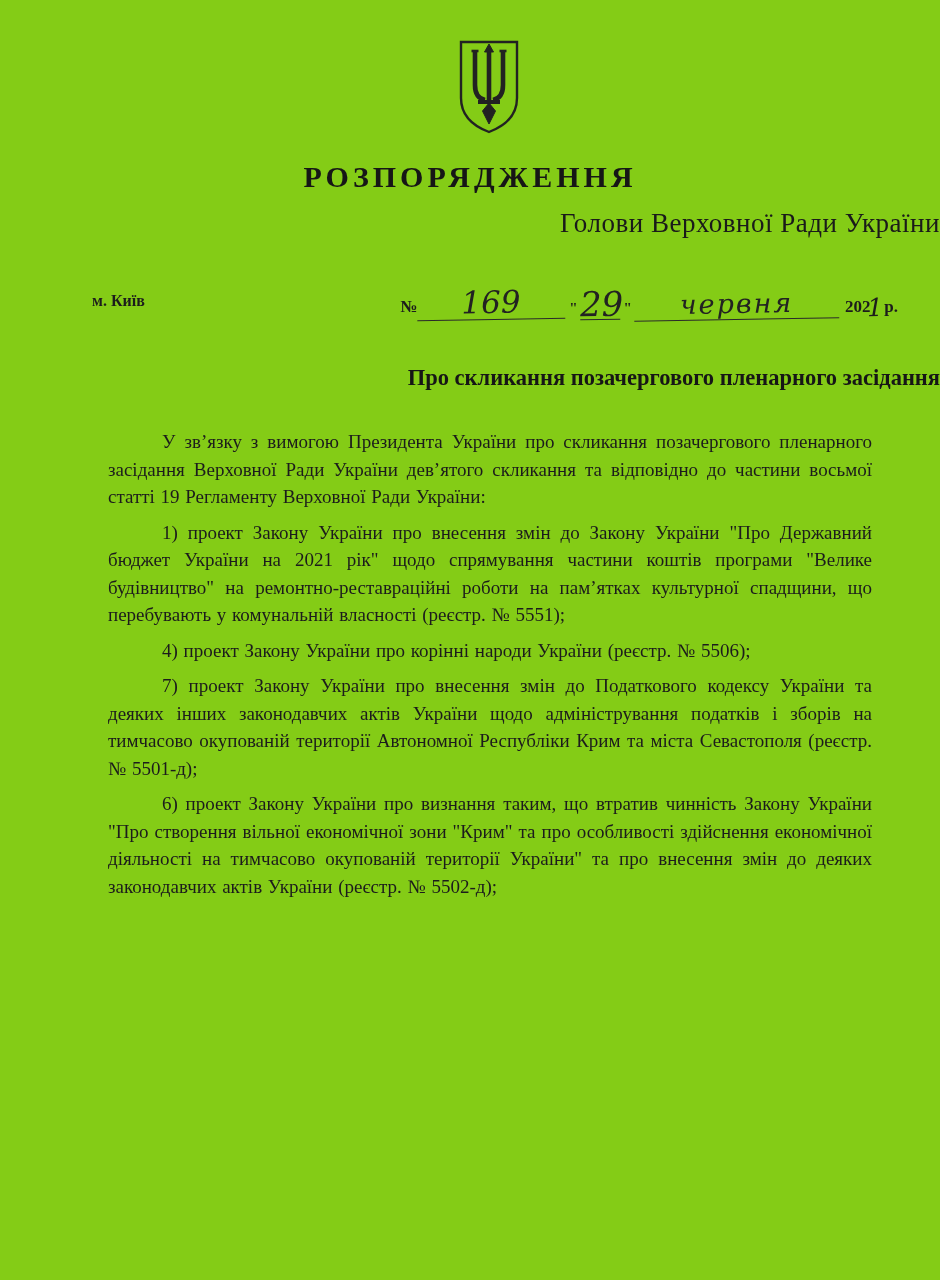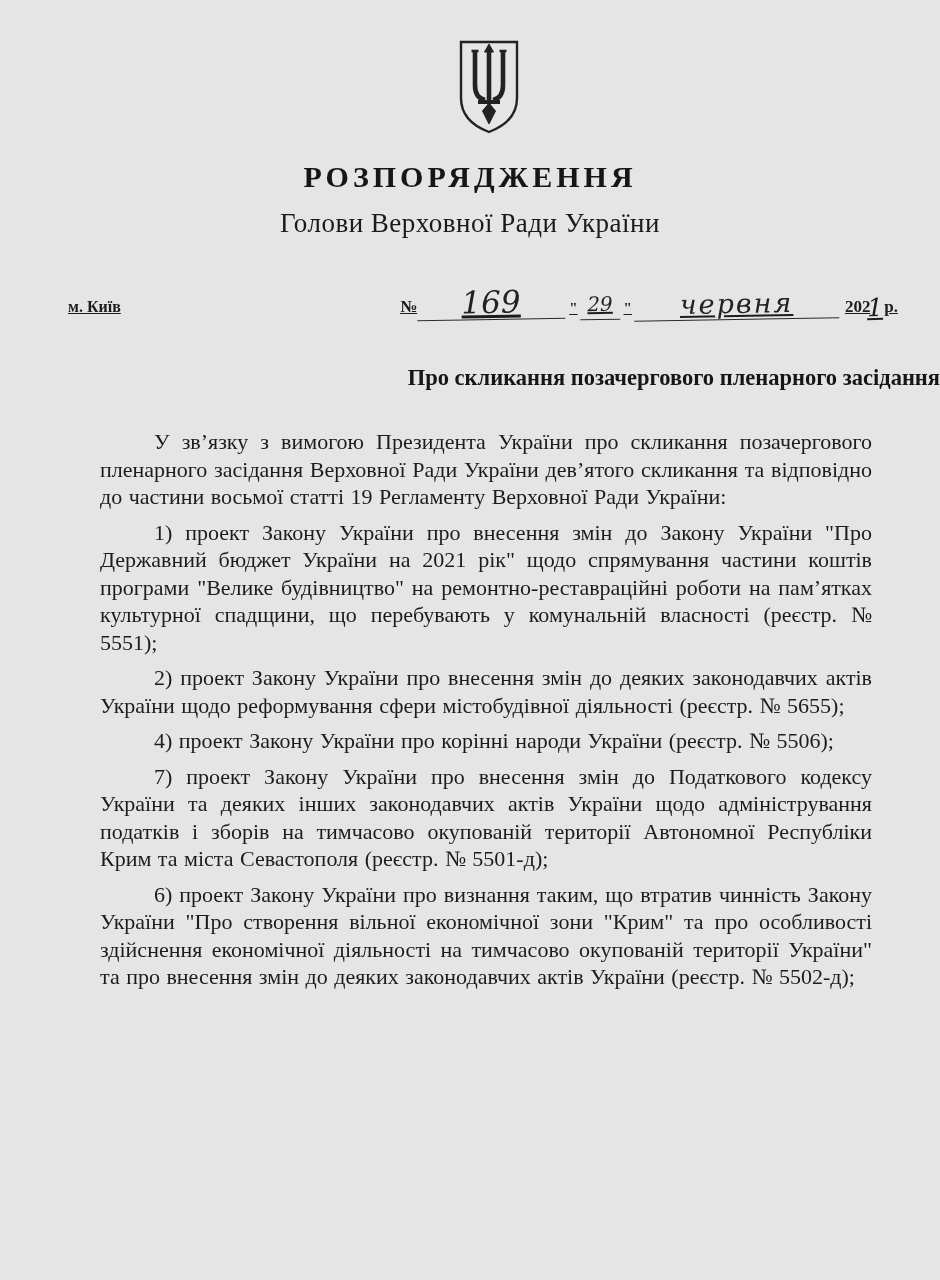--- a/index.html
+++ b/index.html
@@ -6,48 +6,47 @@
   body {
     width: 940px; height: 1280px;
     background: #ffffff;
     font-family: "Liberation Serif", serif;
     color: #1c1c1c;
     overflow: hidden;
   }
   .page {
     position: relative;
     width: 940px; height: 1280px;
-    background: #e5e5e5;
+    background: #84cc16;
   }
   .emblem-wrap {
     display: flex;
     justify-content: center;
     padding-top: 40px;
     margin-left: 38px; 
   }
   .doc-title {
     text-align: center;
     font-weight: bold;
     font-size: 30px;
     letter-spacing: 4px;
     margin-top: 24px;
     color: #161616;
   }
   .doc-subtitle {
-    text-align: center;
+    text-align: right;
     font-size: 27px;
     letter-spacing: 0.5px;
     margin-top: 14px;
     color: #1a1a1a;
   }
   .meta-row {
     display: flex;
-    align-items: flex-end;
-    margin: 46px 42px 0 68px;
-    text-decoration: underline;
+    align-items: center;
+    margin: 46px 42px 0 92px;
   }
   .place {
     font-size: 16px;
     font-weight: bold;
     padding-bottom: 4px;
   }
   .number-group {
     margin-left: auto;
     display: flex;
     align-items: flex-end;
@@ -60,21 +59,21 @@
     display: inline-block;
     border-bottom: 1.6px solid #2a2a2a;
     text-align: center;
     font-family: "DejaVu Serif", serif;
     font-style: italic;
     font-weight: normal;
     color: #222;
   }
   .handwritten { transform: rotate(-1deg); }
   .blank.num   { width: 148px; font-size: 31px; line-height: 34px; }
-  .blank.day   { width: 40px;  font-size: 20px; line-height: 30px; }
+  .blank.day   { width: 40px;  font-size: 34px; line-height: 30px; }
   .blank.month { width: 205px; font-size: 27px; line-height: 31px; letter-spacing: 2px; }
   .quote { font-size: 15px; font-weight: bold; padding: 0 2px 3px 4px; }
   .year  { padding-bottom: 3px; margin-left: 6px; }
   .year-hand {
     font-family: "DejaVu Serif", serif;
     font-style: italic;
     font-weight: normal;
     font-size: 25px;
     line-height: 25px;
     margin: 0 1px 0 -3px;
@@ -83,25 +82,25 @@
   .subject {
     text-align: right;
     font-weight: bold;
     font-size: 22.5px;
     line-height: 32px;
     margin-top: 42px;
     color: #161616;
   }
   .body-text { margin: 34px 68px 0 100px; }
   .body-text p {
-    font-size: 22px;
+    font-size: 19px;
     line-height: 27.5px;
     text-align: justify;
     text-indent: 54px;
-    margin: 0 0 8px 0;
+    margin: 0 0 8px 8px;
     word-spacing: 1px;
   }
   svg .ink { stroke: #222222; }
 </style>
 </head>
 <body>
 
 <div class="page">
 
   <div class="emblem-wrap">
@@ -140,19 +139,18 @@
     </span>
   </div>
 
   <div class="subject">
     <div>Про скликання позачергового пленарного засідання</div>
   </div>
 
   <div class="body-text">
     <p>У зв’язку з вимогою Президента України про скликання позачергового пленарного засідання Верховної Ради України дев’ятого скликання та відповідно до частини восьмої статті 19 Регламенту Верховної Ради України:</p>
     <p>1) проект Закону України про внесення змін до Закону України "Про Державний бюджет України на 2021 рік" щодо спрямування частини коштів програми "Велике будівництво" на ремонтно-реставраційні роботи на пам’ятках культурної спадщини, що перебувають у комунальній власності (реєстр. № 5551);</p>
-    <p>2) проект Закону України про внесення змін до деяких законодавчих актів України щодо реформування сфери містобудівної діяльності (реєстр. № 5655);</p>
     <p>4) проект Закону України про корінні народи України (реєстр. № 5506);</p>
     <p>7) проект Закону України про внесення змін до Податкового кодексу України та деяких інших законодавчих актів України щодо адміністрування податків і зборів на тимчасово окупованій території Автономної Республіки Крим та міста Севастополя (реєстр. № 5501-д);</p>
     <p>6) проект Закону України про визнання таким, що втратив чинність Закону України "Про створення вільної економічної зони "Крим" та про особливості здійснення економічної діяльності на тимчасово окупованій території України" та про внесення змін до деяких законодавчих актів України (реєстр. № 5502-д);</p>
   </div>
 
 </div>
 
 </body></html>

